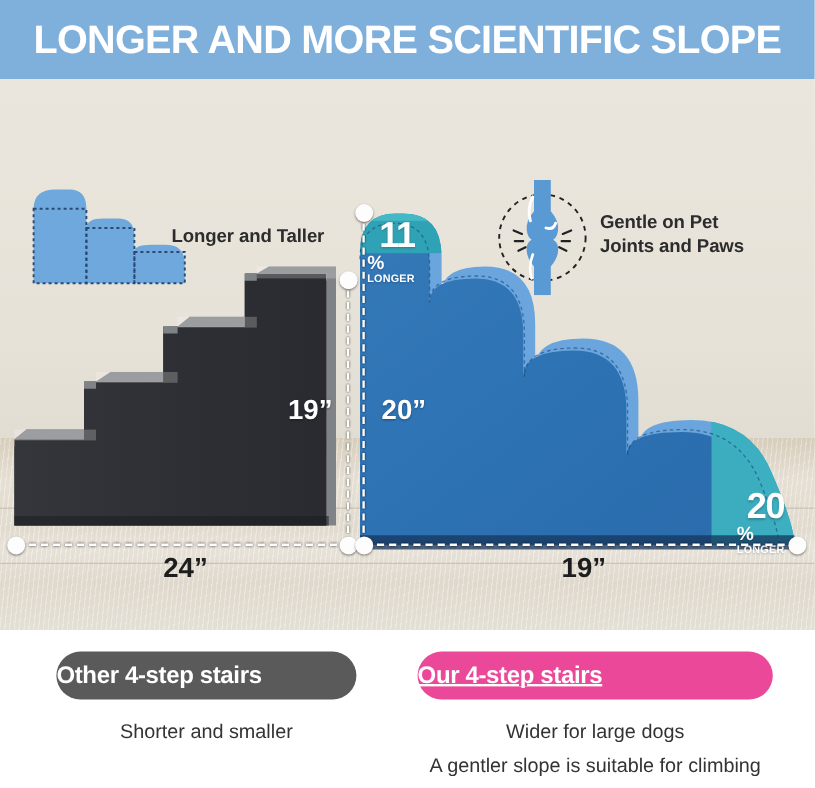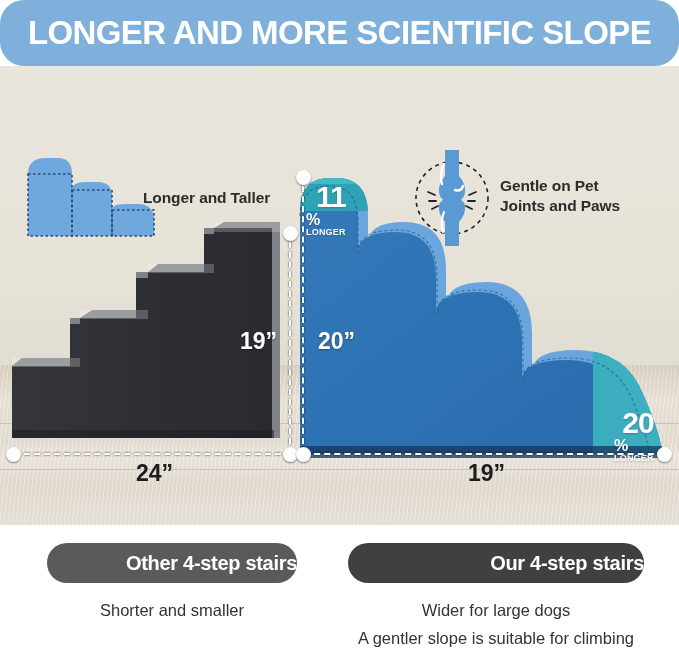--- a/index.html
+++ b/index.html
@@ -7,21 +7,21 @@
   body {
     width:679px; height:657px; position:relative; overflow:hidden;
     font-family:"Liberation Sans", sans-serif;
     -webkit-font-smoothing:antialiased;
   }
 
   
   .banner {
     position:absolute; left:0; top:0; width:679px; height:66px;
     background:#7fb0dc;
-    display:flex; align-items:center; justify-content:center;border-radius:24px;
+    display:flex; align-items:center; justify-content:center;
   }
   .banner-title {
     font-size:33px; font-weight:bold; color:#ffffff;
     letter-spacing:-0.6px; white-space:nowrap;
     font-family:"Liberation Sans", sans-serif;
   }
 
   
   .scene {
     position:absolute; left:0; top:66px; width:679px; height:459px;
@@ -87,25 +87,25 @@
   .pct-num { font-size:30px; font-weight:bold; line-height:30px; letter-spacing:-1px; }
   .pct-right { display:flex; flex-direction:column; align-items:flex-start; margin-left:1px; }
   .pct-sign { font-size:16px; font-weight:bold; line-height:15px; }
   .pct-word { font-size:9px; font-weight:bold; line-height:10px; letter-spacing:0.2px; }
 
   
   .bottom { position:absolute; left:0; top:525px; width:679px; height:132px; background:#ffffff; }
   .pill {
     position:absolute; border-radius:22px; color:#ffffff;
     font-size:20px; font-weight:bold; letter-spacing:-0.3px;
-    display:flex; align-items:center; justify-content:flex-end;
+    display:flex; align-items:center; justify-content:flex-start;
     height:40px;
   }
   .pill-other { left:47px; top:18px; width:250px; background:#5a5a5a; }
-  .pill-our   { left:348px; top:18px; width:296px; background:#404040; }
+  .pill-our   { left:348px; top:18px; width:296px; background:#ec4899;text-decoration:underline; }
   .cap {
     position:absolute; color:#333333; font-size:16.5px; line-height:30px;
     text-align:center; white-space:nowrap;
   }
 </style>
 </head>
 <body>
 
 <div class="banner">
   <div class="banner-title">LONGER AND MORE SCIENTIFIC SLOPE</div>

